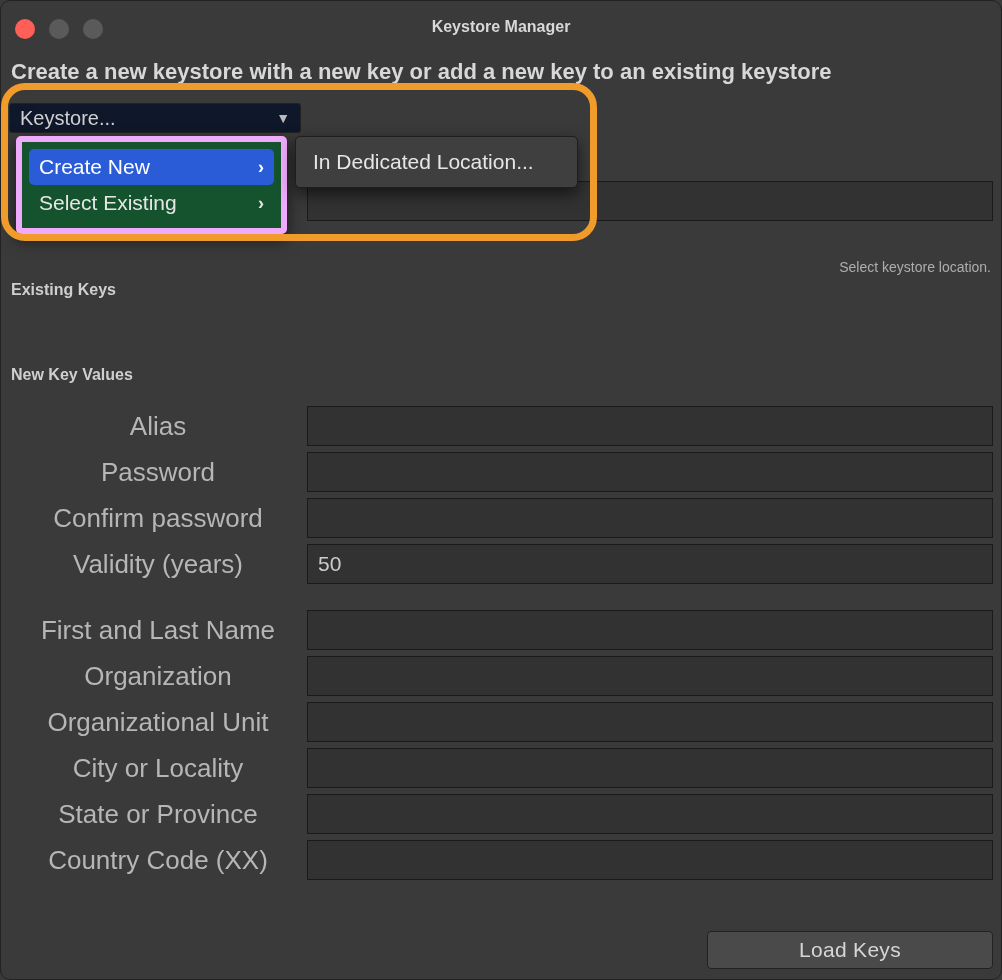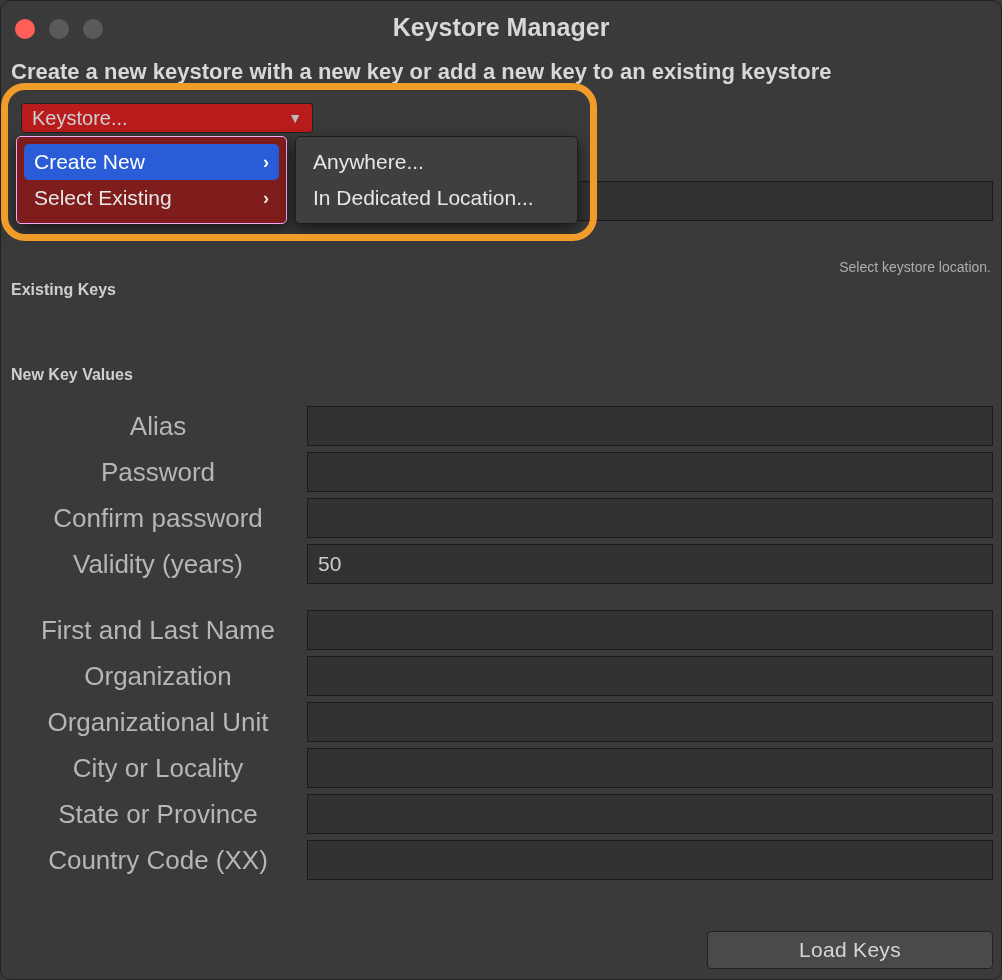--- a/index.html
+++ b/index.html
@@ -28,54 +28,54 @@
       align-items: center;
       position: relative;
     }
     .traffic { position: absolute; left: 14px; top: 18px; display: flex; gap: 14px; }
     .dot { width: 20px; height: 20px; border-radius: 50%; }
     .dot.red { background: #ff5f57; }
     .dot.gray { background: #5a5a5a; }
     .title-text {
       margin: 0 auto;
       font-weight: 700;
-      font-size: 25px;
+      font-size: 16px;
       color: #d8d8d8;
     }
     .subtitle {
       font-size: 22px;
       font-weight: 600;
       color: #d8d8d8;
       padding: 6px 10px;
     }
     .dropdown {
       margin: 6px 8px 0 8px;
       width: 292px;
       height: 30px;
-      background: #b91c1c;
+      background: #0f172a;
       border: 1px solid #222;
       border-radius: 3px;
       display: flex;
       align-items: center;
       justify-content: space-between;
       padding: 0 10px;
       color: #d0d0d0;
       font-size: 20px;
       position: absolute;
       top: 96px;
-      left: 12px;
+      left: 0;
     }
     .dropdown .arrow { font-size: 14px; color: #bbb; }
     .menu1 {
       position: absolute;
       top: 135px;
       left: 15px;
       width: 271px;
-      background: #7f1d1d;
-      border: 1px solid #f0abfc;
+      background: #14532d;
+      border: 6px solid #f0abfc;
       border-radius: 5px;
       box-shadow: 0 6px 16px rgba(0,0,0,0.6);
       padding: 7px;
       z-index: 100;
     }
     .menu2 {
       position: absolute;
       top: 135px;
       left: 294px;
       width: 283px;
@@ -192,23 +192,20 @@
       <span class="chev">›</span>
     </div>
     <div class="menu-item">
       <span>Select Existing</span>
       <span class="chev">›</span>
     </div>
   </div>
 
   <div class="menu2">
     <div class="menu-item">
-      <span>Anywhere...</span>
-    </div>
-    <div class="menu-item">
       <span>In Dedicated Location...</span>
     </div>
   </div>
 
   <div class="highlight-box"></div>
 
   <div style="height:164px"></div>
 
   <div class="hint">Select keystore location.</div>
 

